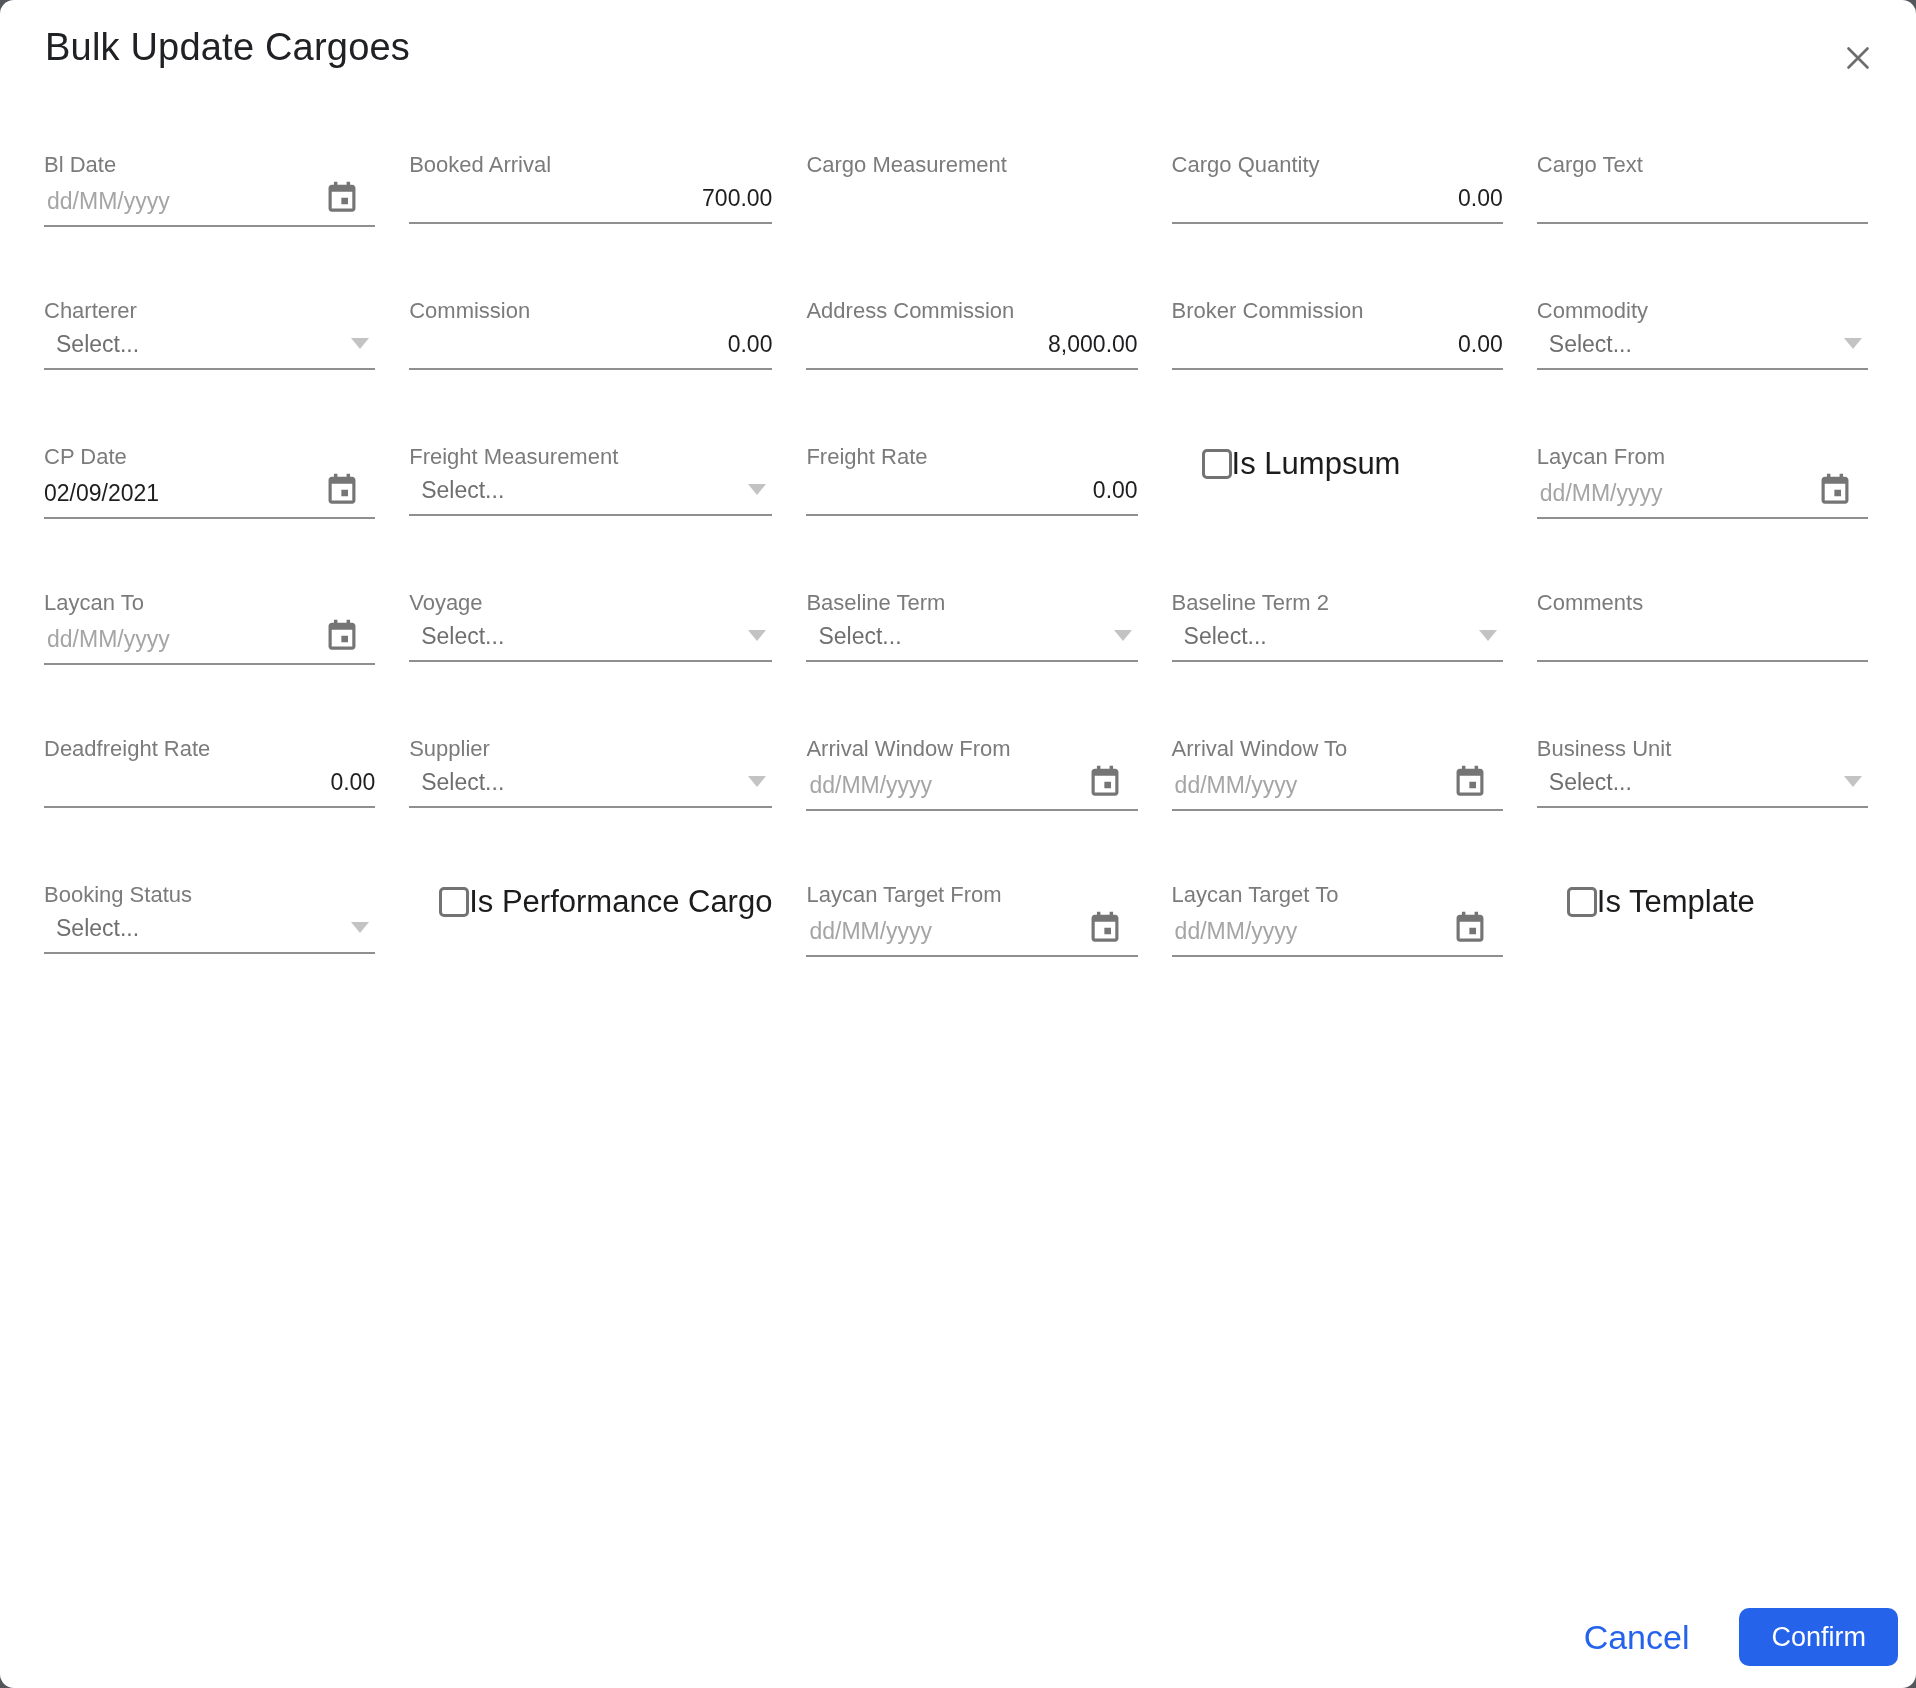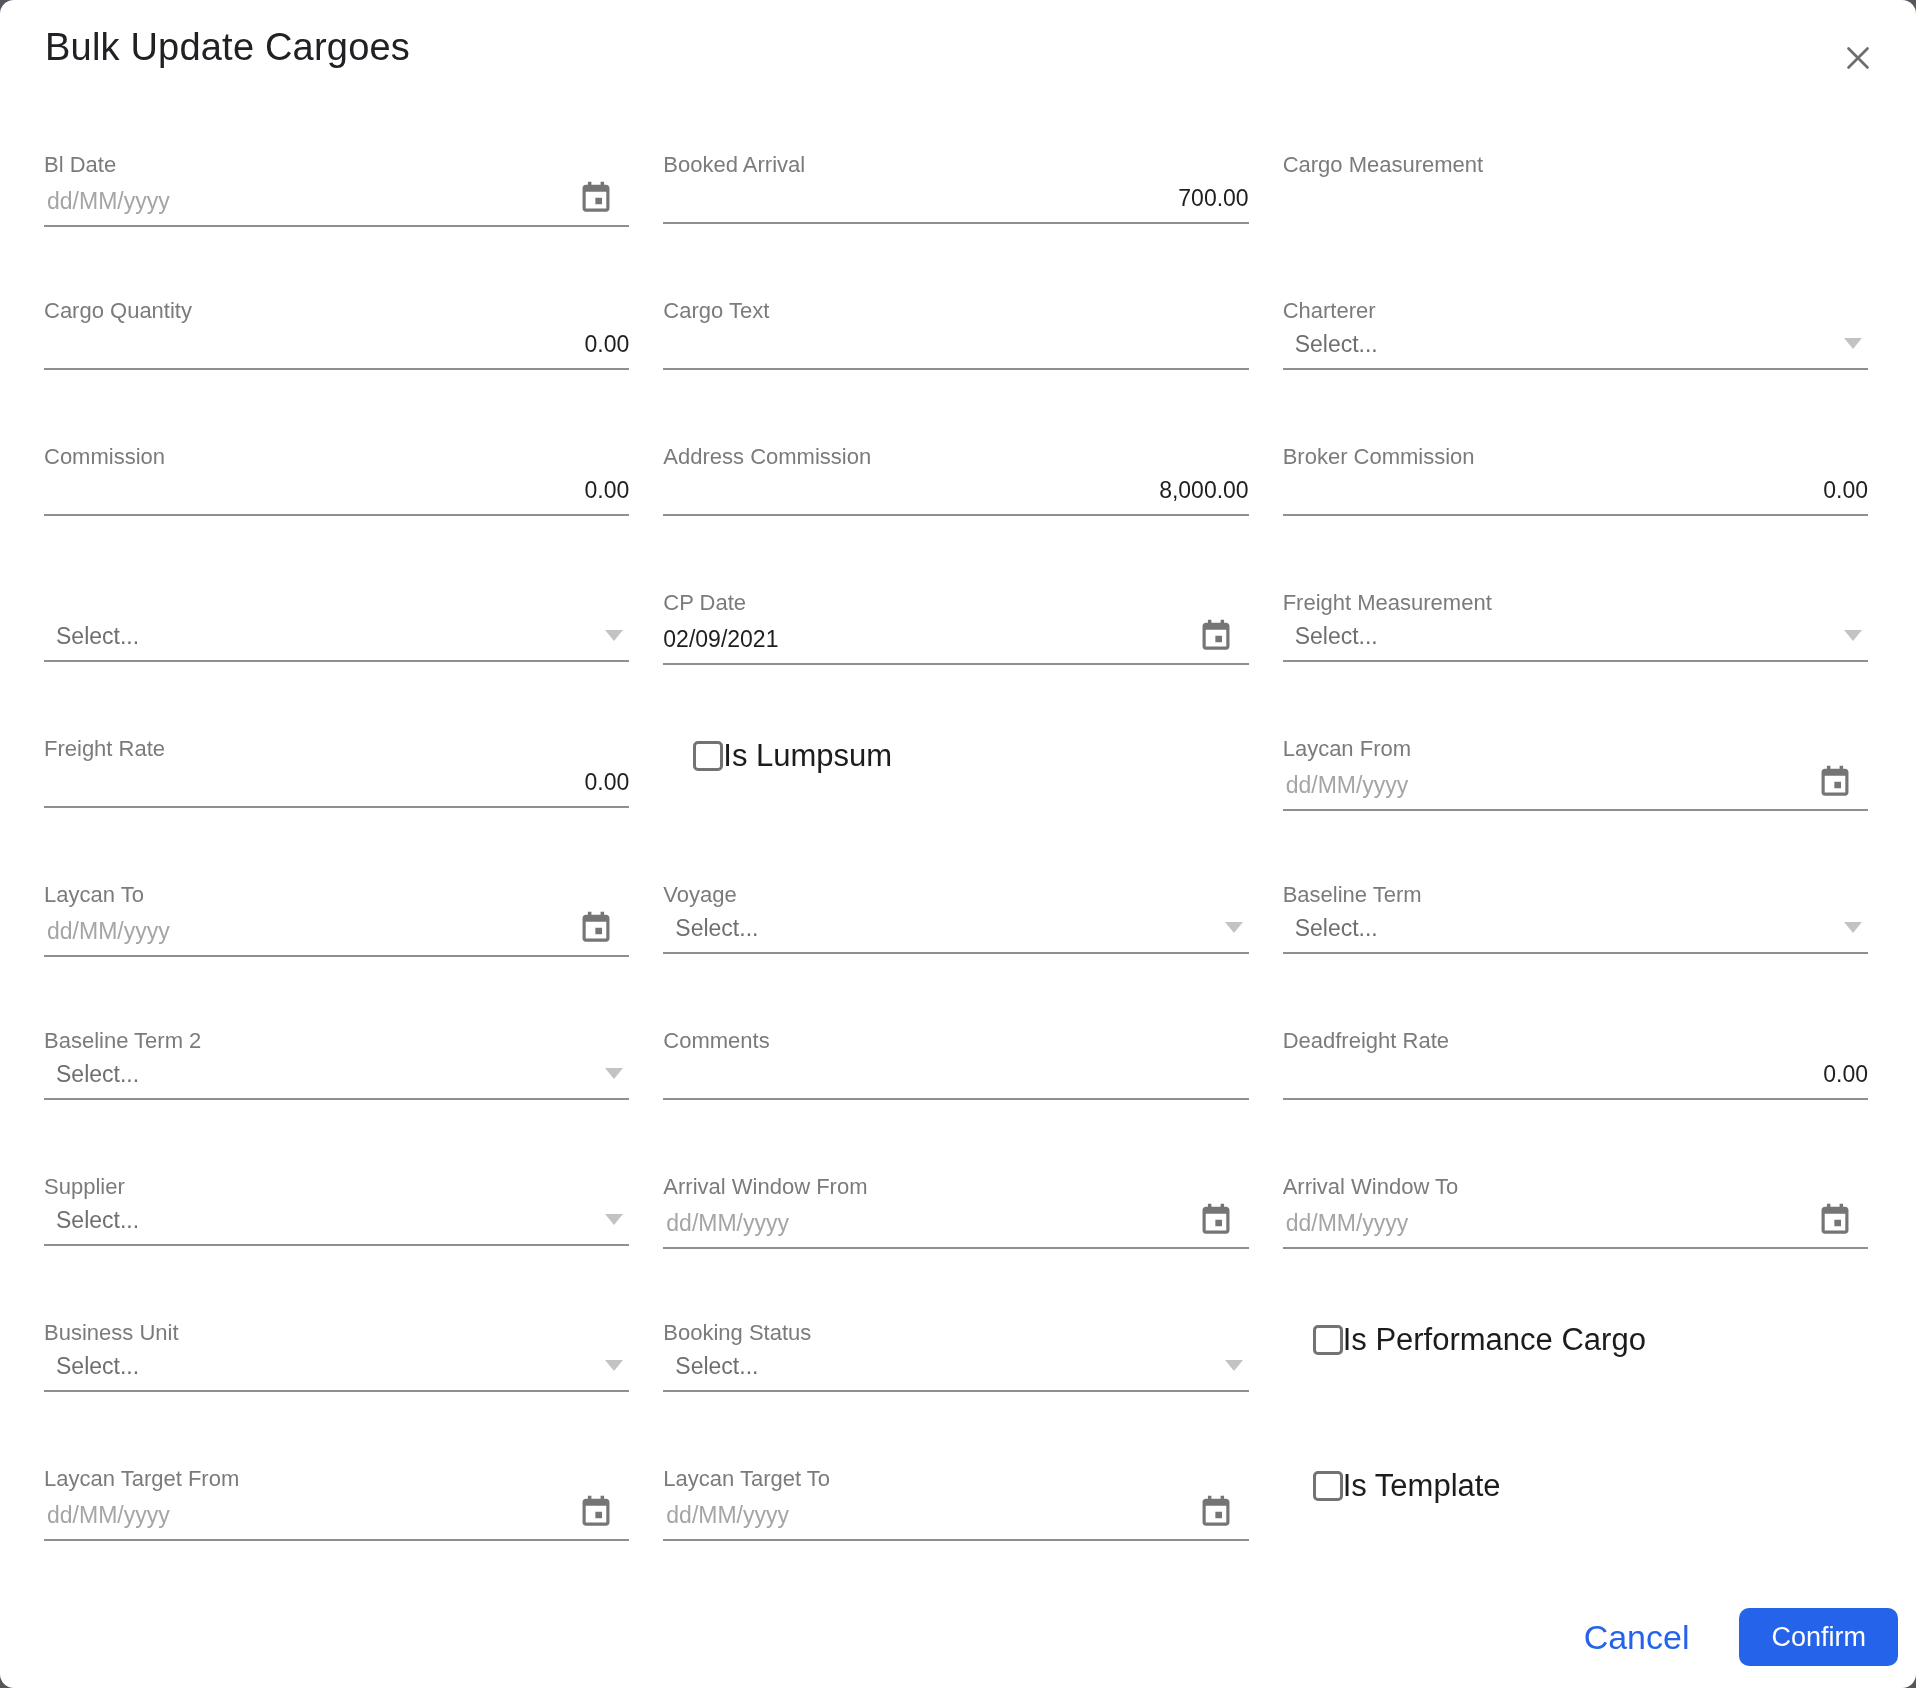--- a/index.html
+++ b/index.html
@@ -17,21 +17,21 @@
     position:absolute;left:45px;top:26px;
     font-size:38px;font-weight:400;color:#202124;margin:0;letter-spacing:.2px;
   }
   .close-btn{
     position:absolute;top:38px;right:38px;width:40px;height:40px;
     background:none;border:none;padding:0;cursor:pointer;line-height:0;
   }
   
   .form-grid{
     position:absolute;top:152px;left:44px;right:48px;
-    display:grid;grid-template-columns:repeat(3,1fr);
+    display:grid;grid-template-columns:repeat(5,1fr);
     column-gap:34px;row-gap:74px;
   }
   .field{height:72px;display:flex;flex-direction:column;}
   .f-label{font-size:22px;line-height:26px;color:#7b7b7b;white-space:nowrap;}
   .control{
     flex:1;display:flex;align-items:flex-end;
     border-bottom:2px solid #8f8f8f;padding-bottom:7px;
   }
   .value{font-size:23px;line-height:34px;color:#1e1e20;white-space:nowrap;}
   .value.ph-date{color:#a5a5a5;padding-left:3px;}
@@ -131,20 +131,21 @@
           <span class="value num">8,000.00</span>
         </div>
       </div>
       <div class="field">
         <div class="f-label">Broker Commission</div>
         <div class="control">
           <span class="value num">0.00</span>
         </div>
       </div>
       <div class="field">
+        <div class="f-label">Commodity</div>
         <div class="control">
           <span class="value ph-select">Select...</span>
           <span class="spacer"></span>
           <span class="caret"></span>
         </div>
       </div>
       <div class="field">
         <div class="f-label">CP Date</div>
         <div class="control">
           <span class="value">02/09/2021</span>

